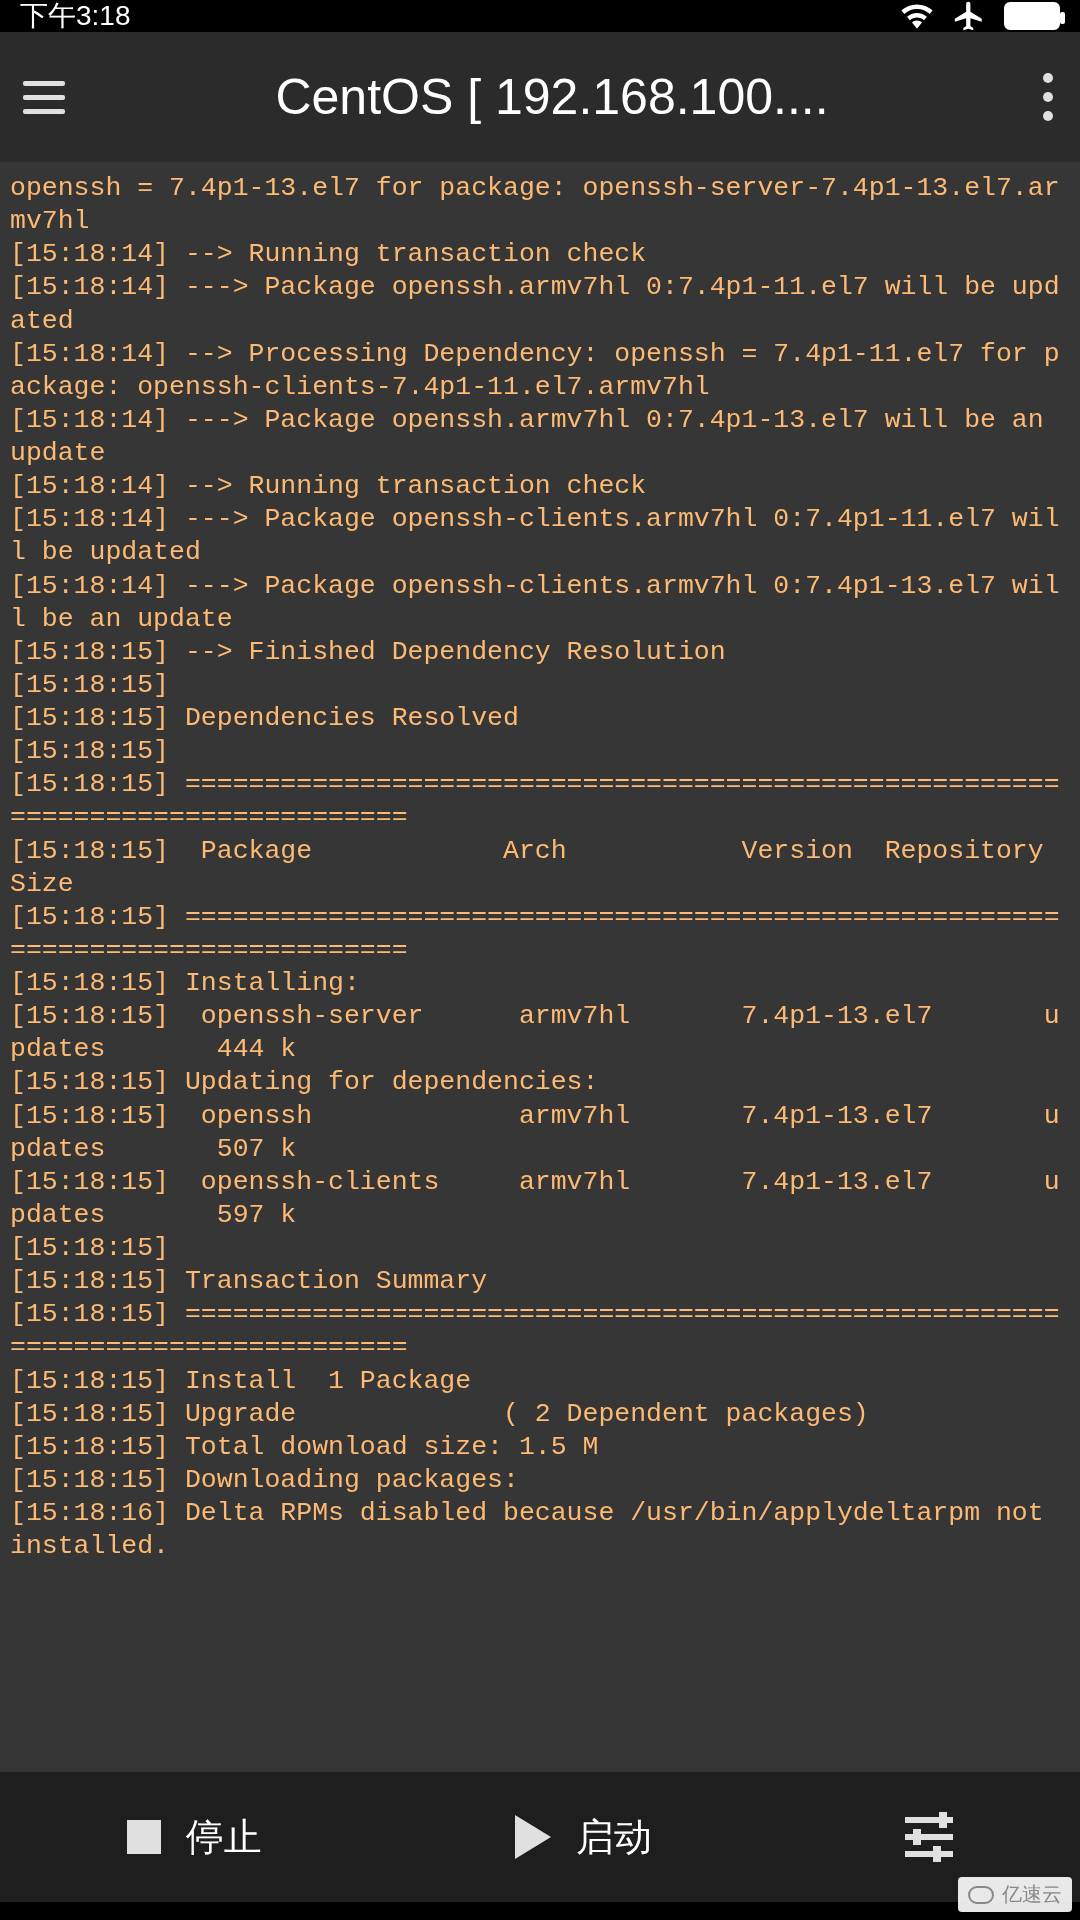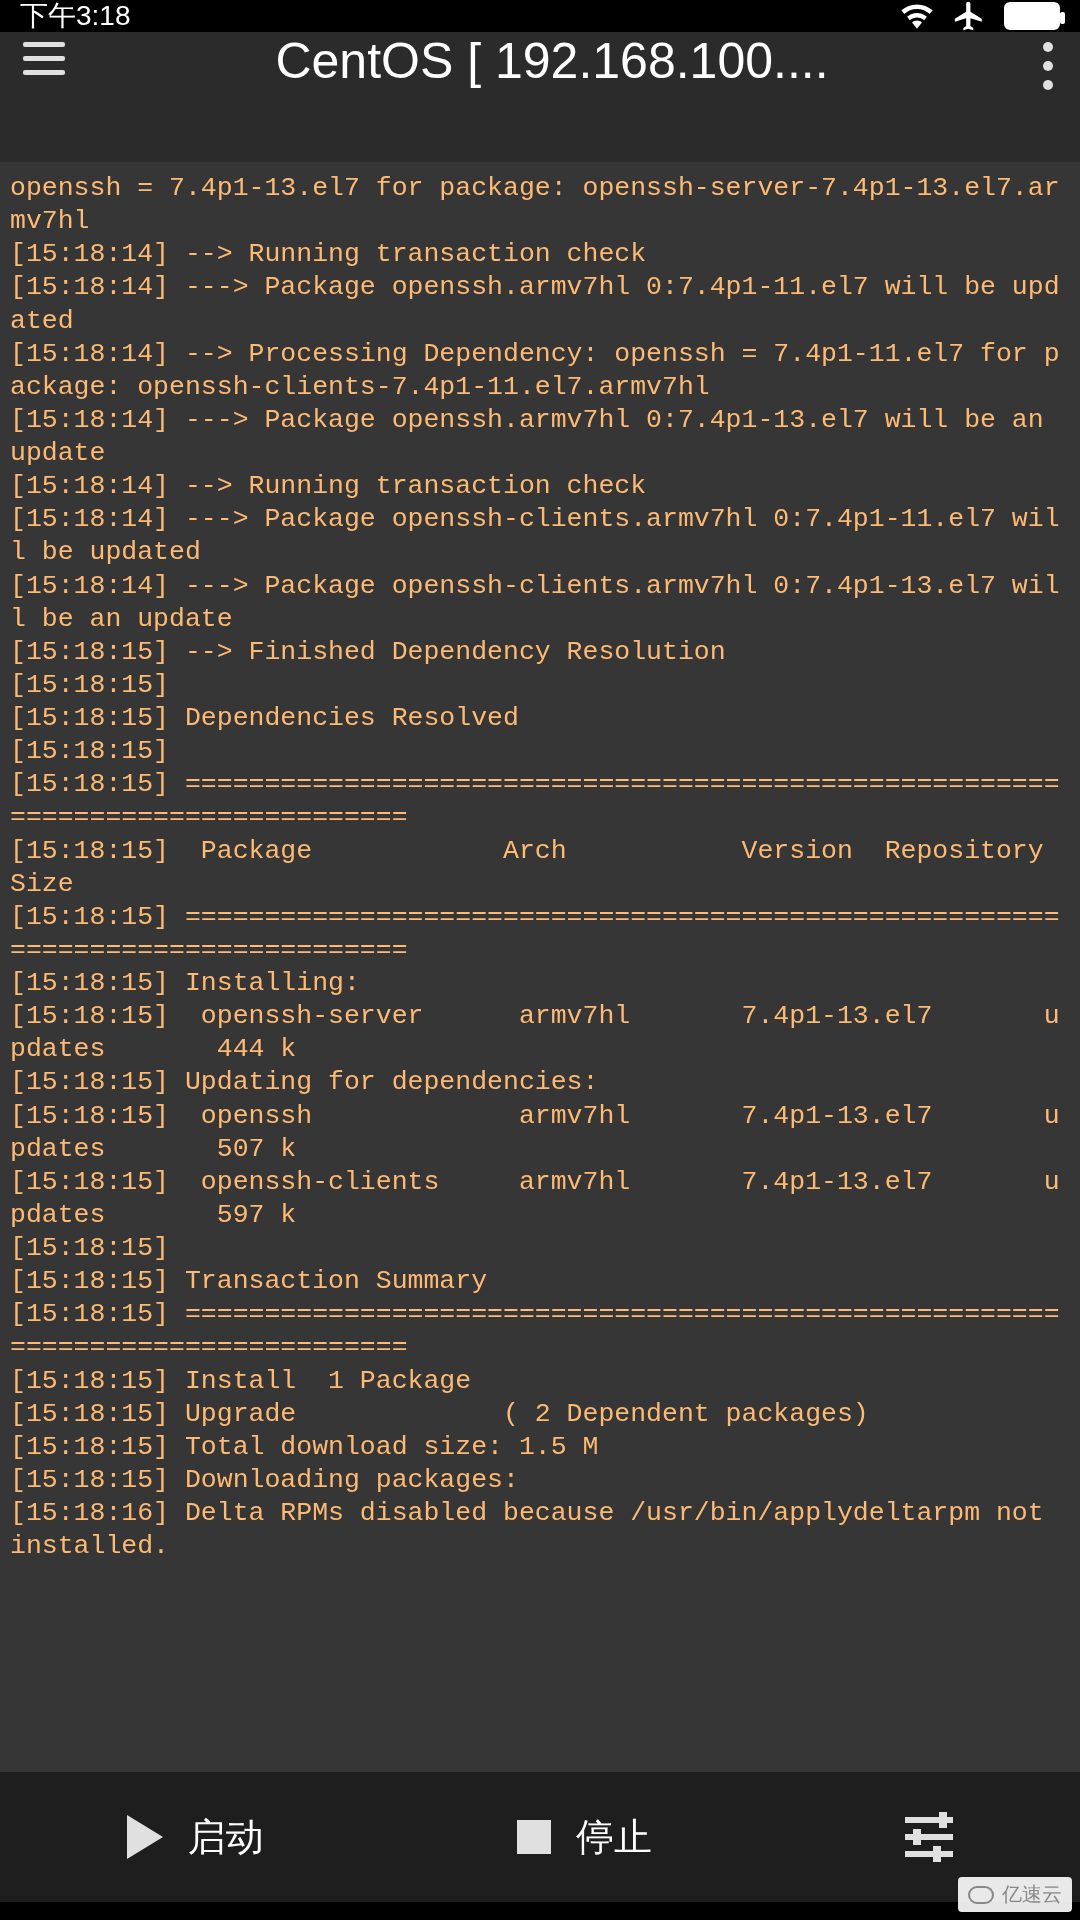--- a/index.html
+++ b/index.html
@@ -17,21 +17,21 @@
 .status-time { font-size: 28px; }
 .status-icons { display: flex; align-items: center; gap: 18px; }
 .status-icons svg { width: 34px; height: 34px; fill: #fff; }
 .battery-icon { width: 56px; height: 28px; border: 3px solid #fff; border-radius: 6px; position: relative; background: #fff; }
 .battery-icon::after { content: ''; position: absolute; right: -8px; top: 7px; width: 5px; height: 12px; background: #fff; border-radius: 2px; }
 
 .app-header {
   height: 130px;
   background: #2b2b2b;
   display: flex;
-  align-items: flex-start;
+  align-items: center;
   padding: 0 11px;
 }
 .hamburger { display: flex; flex-direction: column; gap: 9px; padding: 10px 12px; cursor: pointer; }
 .hamburger span { display: block; width: 42px; height: 5px; background: #e0e0e0; border-radius: 2px; }
 .app-title { flex: 1; text-align: center; color: #fff; font-size: 50px; font-weight: 500; padding: 0 10px; white-space: nowrap; overflow: hidden; }
 .more-dots { display: flex; flex-direction: column; gap: 9px; padding: 10px 16px; cursor: pointer; }
 .more-dots span { width: 10px; height: 10px; background: #e0e0e0; border-radius: 50%; }
 
 .terminal {
   background: #363636;
@@ -137,26 +137,26 @@
 [15:18:15] Transaction Summary
 [15:18:15] ================================================================================
 [15:18:15] Install  1 Package
 [15:18:15] Upgrade             ( 2 Dependent packages)
 [15:18:15] Total download size: 1.5 M
 [15:18:15] Downloading packages:
 [15:18:16] Delta RPMs disabled because /usr/bin/applydeltarpm not installed.</div>
 
 <div class="bottom-bar">
   <div class="bb-btn">
+    <div class="stop-icon"></div>
+    <div class="lbl">停止</div>
+  </div>
+  <div class="bb-btn">
     <div class="play-icon"></div>
     <div class="lbl">启动</div>
-  </div>
-  <div class="bb-btn">
-    <div class="stop-icon"></div>
-    <div class="lbl">停止</div>
   </div>
   <div class="bb-btn">
     <div class="tune-icon">
       <div class="tline t1"></div>
         <div class="knob k1"></div>
       <div class="tline t2"></div>
         <div class="knob k2"></div>
       <div class="tline t3"></div>
         <div class="knob k3"></div>
     </div>

